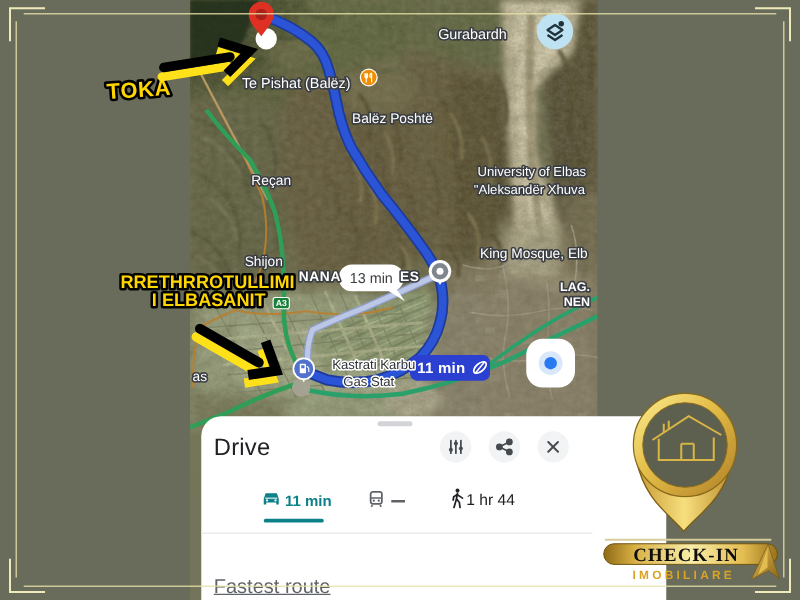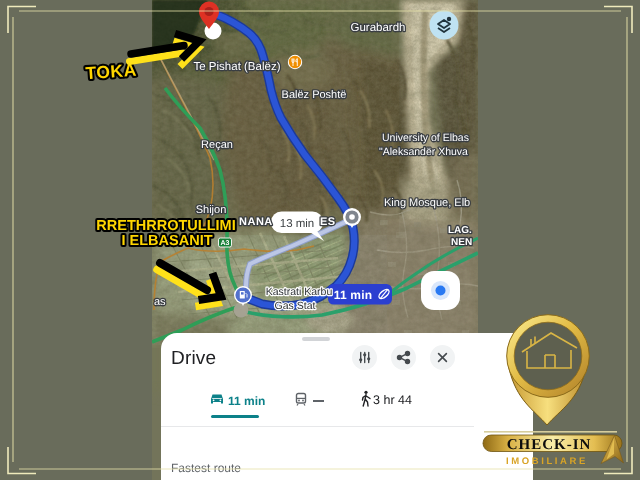--- a/index.html
+++ b/index.html
@@ -10,21 +10,21 @@
   
   .sheet{position:absolute;left:161px;top:333px;width:372px;height:147px;
          background:#ffffff;border-radius:16px 16px 0 0;}
   .handle{position:absolute;left:141px;top:3.5px;width:28px;height:4.5px;border-radius:2.5px;background:#d2d4d7;}
   .drive{position:absolute;left:10px;top:15px;font-size:19px;color:#202124;letter-spacing:.2px;}
   .cbtn{position:absolute;width:25px;height:25px;border-radius:50%;background:#f1f3f4;top:12px;}
   .tabtext{position:absolute;top:60px;font-size:12.5px;}
   .underline{position:absolute;left:50px;top:81.5px;width:48px;height:3px;border-radius:2px;background:#0c8189;}
   .divider{position:absolute;left:0;top:93px;width:313px;height:1px;background:#e7e8ea;}
   .dist{position:absolute;left:10px;top:101px;font-size:17.5px;color:#202124;}
-  .fastest{position:absolute;left:10px;top:128px;font-size:12px;color:#5f6368;}
+  .fastest{position:absolute;left:10px;top:128px;font-size:16px;color:#5f6368;text-decoration:underline;}
 </style>
 </head>
 <body>
 
 <svg class="abs" id="mapsvg" style="left:152px;top:0" width="326" height="480" viewBox="0 0 326 480">
 <defs>
   <clipPath id="mclip">
         <rect x="0" y="0" width="326" height="480"></rect>
       </clipPath>
   <filter id="b3" x="-30%" y="-30%" width="160%" height="160%">
@@ -425,21 +425,21 @@
       <path d="M4,12 L3,13.5 M10,12 L11,13.5" stroke="#5f6368" stroke-width="1.2"></path>
     </svg>
 
   <div style="position:absolute;left:152px;top:67px;width:11px;height:1.6px;background:#5f6368;"></div>
 
   <svg class="abs" style="left:198px;top:57px" width="13" height="17" viewBox="0 0 13 17">
       <circle cx="7" cy="2.3" r="1.6" fill="#202124"></circle>
       <path d="M7,4.5 L6.2,9 L4.2,16 M6.2,9 L8.5,12 L9,16 M6.8,5.5 L4,7.5 L3.5,10 M7.2,6 L9.5,7.5 L11,8.5" stroke="#202124" stroke-width="1.4" fill="none" stroke-linecap="round"></path>
     </svg>
 
-  <div class="tabtext" style="left:212px;color:#202124;">3 hr 44</div>
+  <div class="tabtext" style="left:212px;color:#202124;">1 hr 44</div>
 
   <div class="divider"></div>
 
 
   <div class="fastest">Fastest route</div>
 </div>
 
 <svg class="abs" id="overlay" style="left:0;top:0" width="640" height="480" viewBox="0 0 640 480">
 <defs>
   <linearGradient id="goldring" x1="0" y1="0" x2="1" y2="1">

